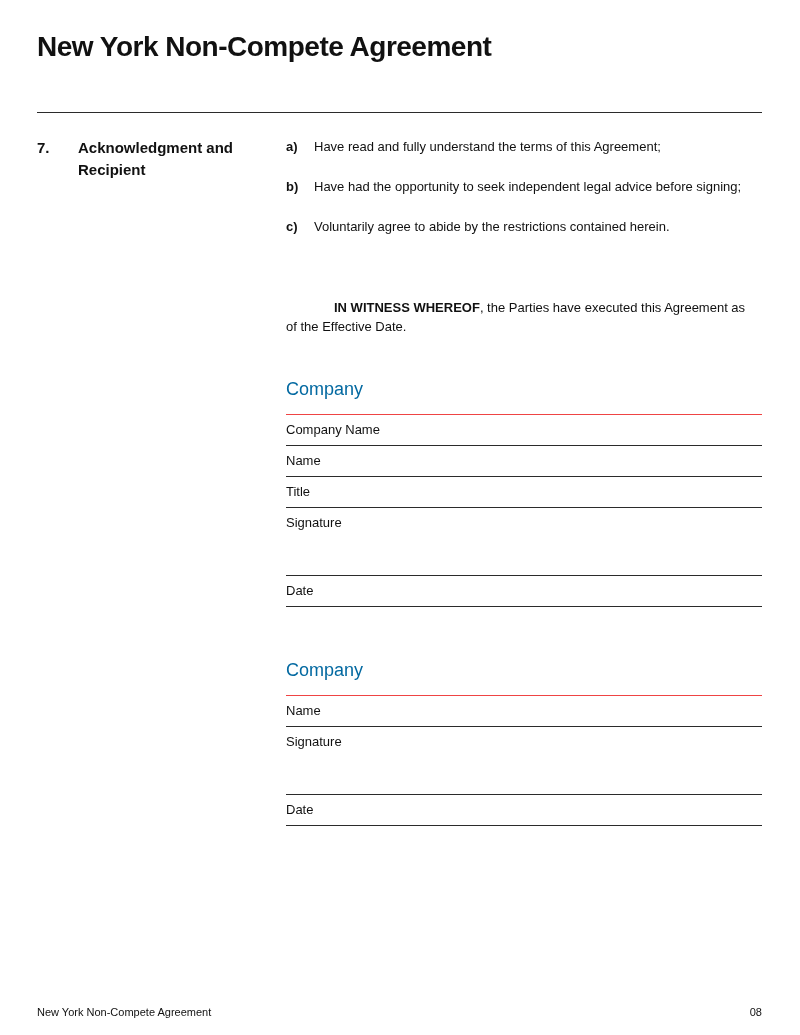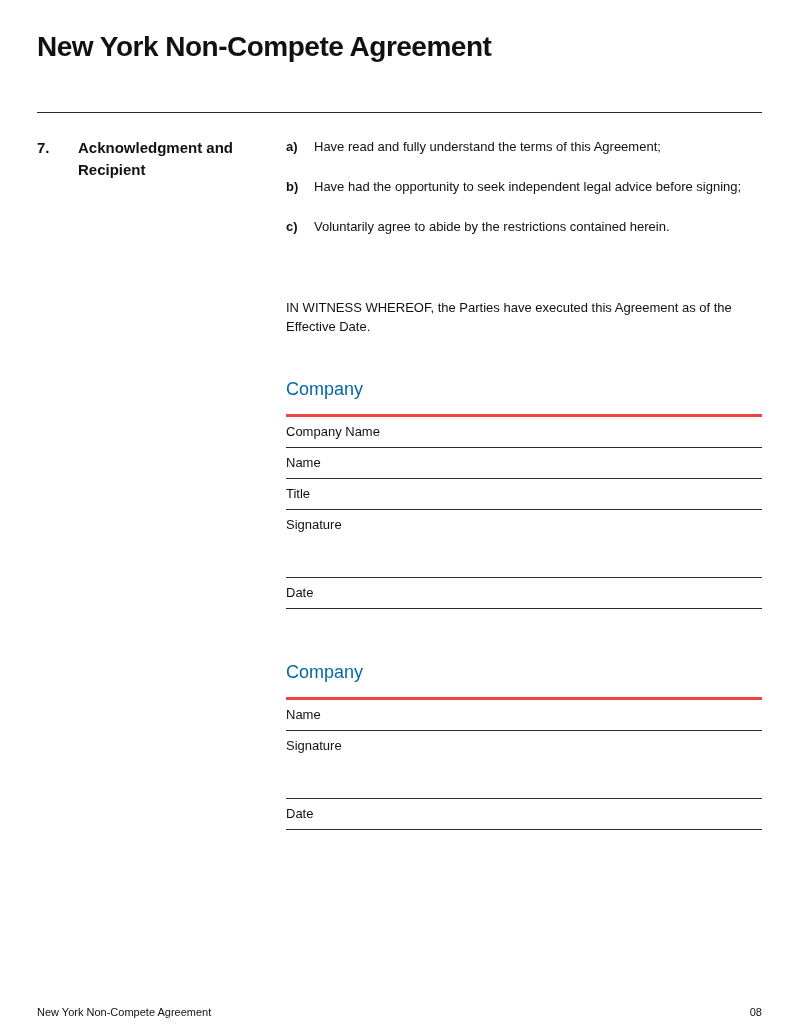--- a/index.html
+++ b/index.html
@@ -64,32 +64,32 @@
   }
   .list-item .marker {
     width: 28px;
     flex: 0 0 28px;
     font-weight: 700;
   }
   .witness {
     margin-top: 62px;
     max-width: 460px;
   }
-  .witness strong { font-weight: 400; }
+  .witness strong { font-weight: 700; margin-left: 48px; }
   .sig-block { display: block; }
   .sig-block-company { margin-top: 42px; }
   .sig-block-employee { margin-top: 52px; }
   .sig-heading {
     font-size: 18px;
     font-weight: 400;
     line-height: 22px;
     color: #0369a1;
     margin-bottom: 14px;
   }
-  .fields { border-top: 3px solid #ef4444; }
+  .fields { border-top: 1px solid #ef4444; }
   .field {
     border-bottom: 1px solid #2b2b2b;
     height: 31px;
     padding-top: 7px;
     font-size: 13px;
     line-height: 16px;
     color: #111111;
   }
   .field.tall { height: 68px; }
   .page-footer {

